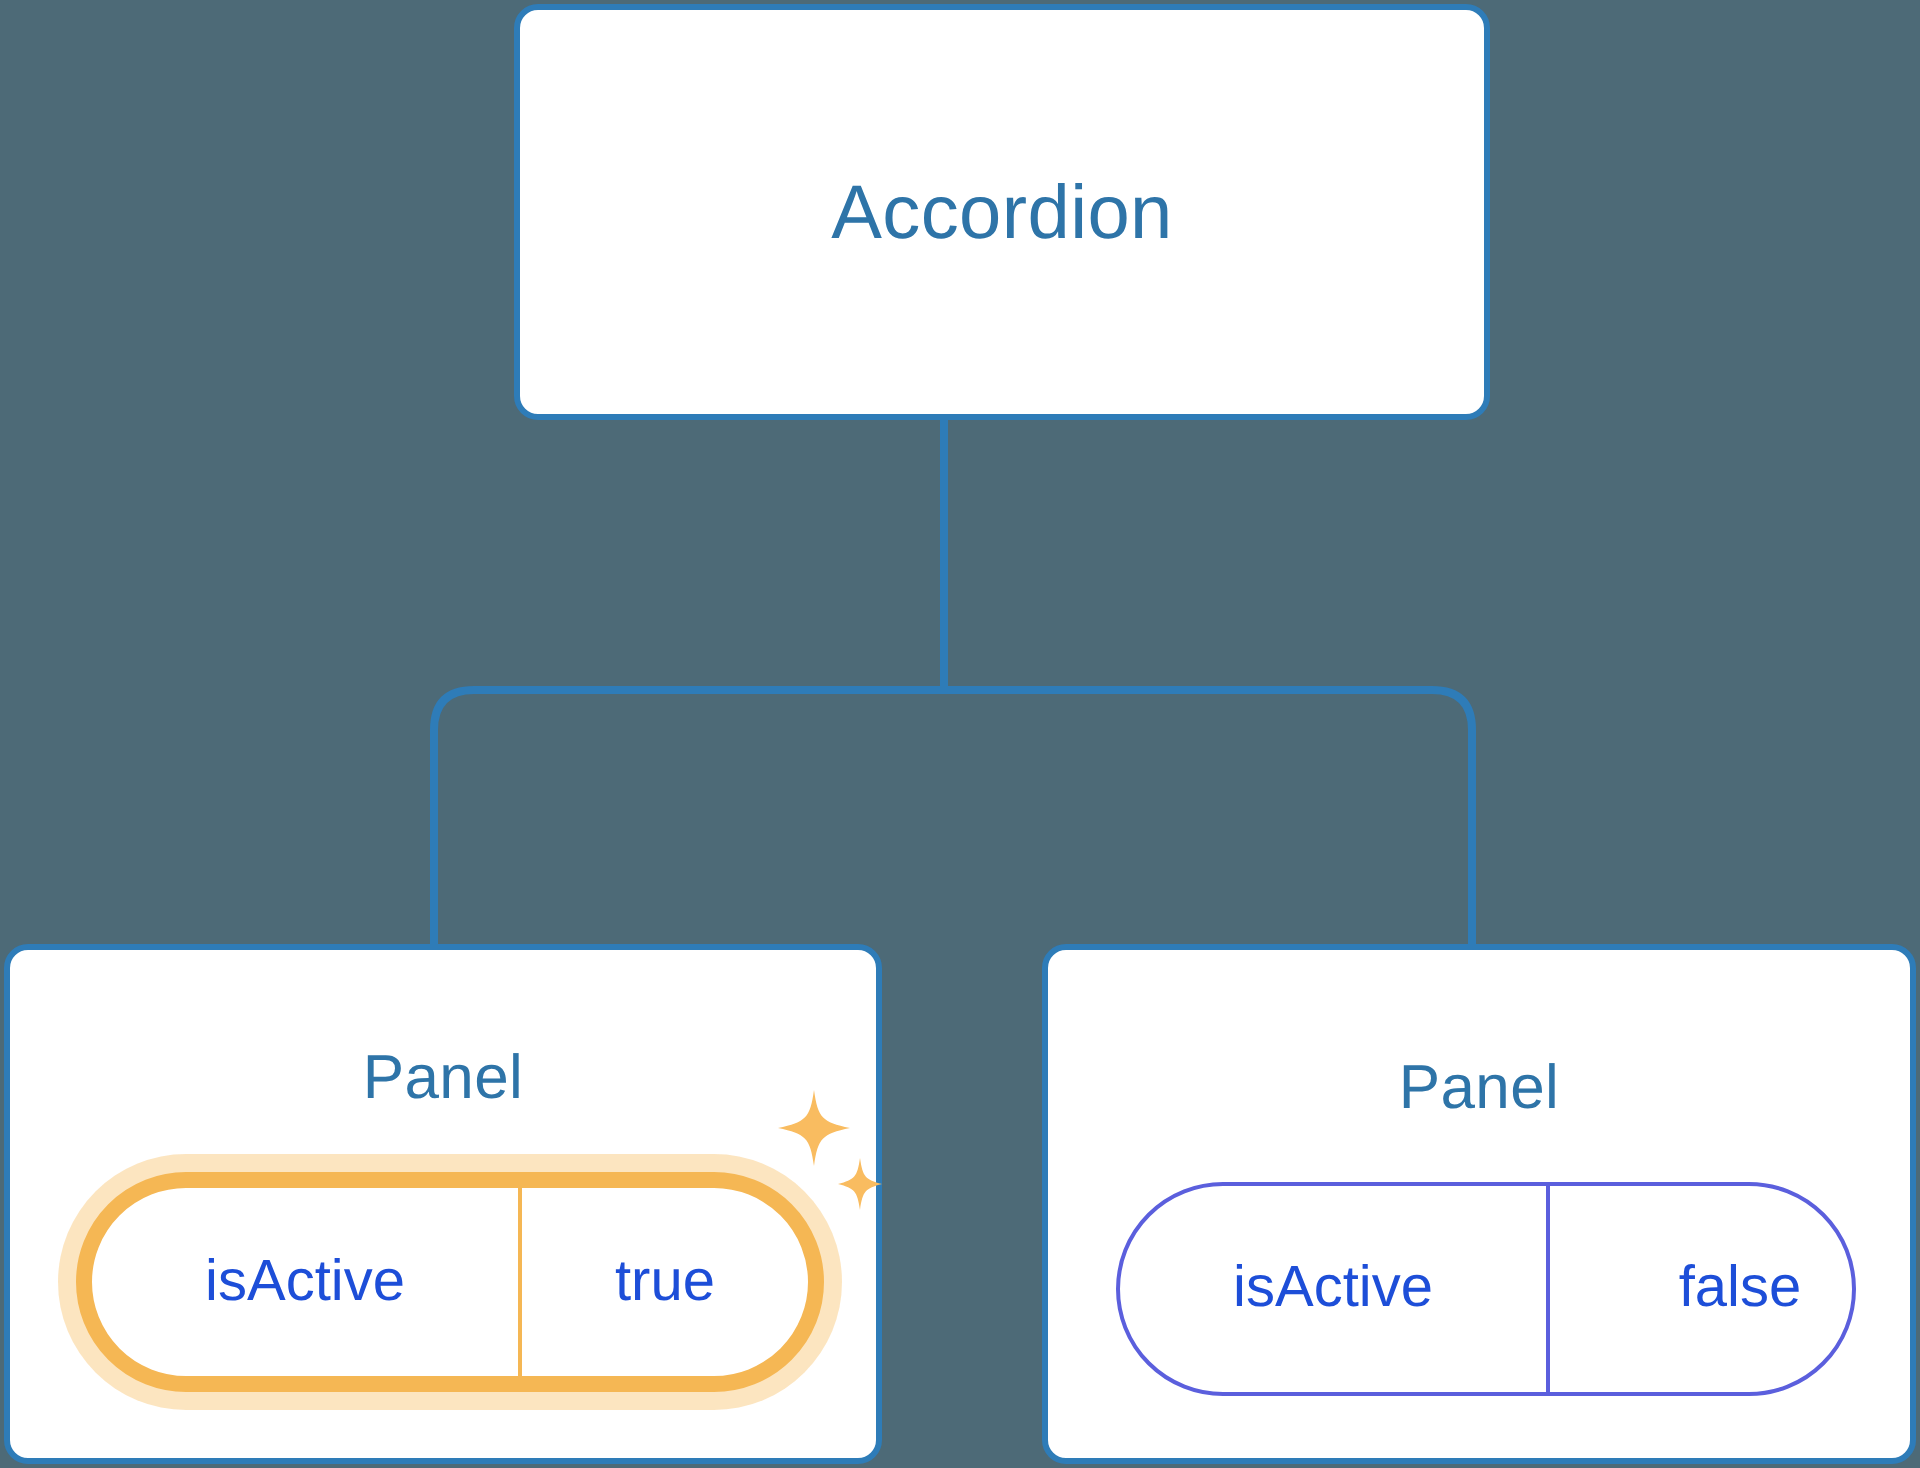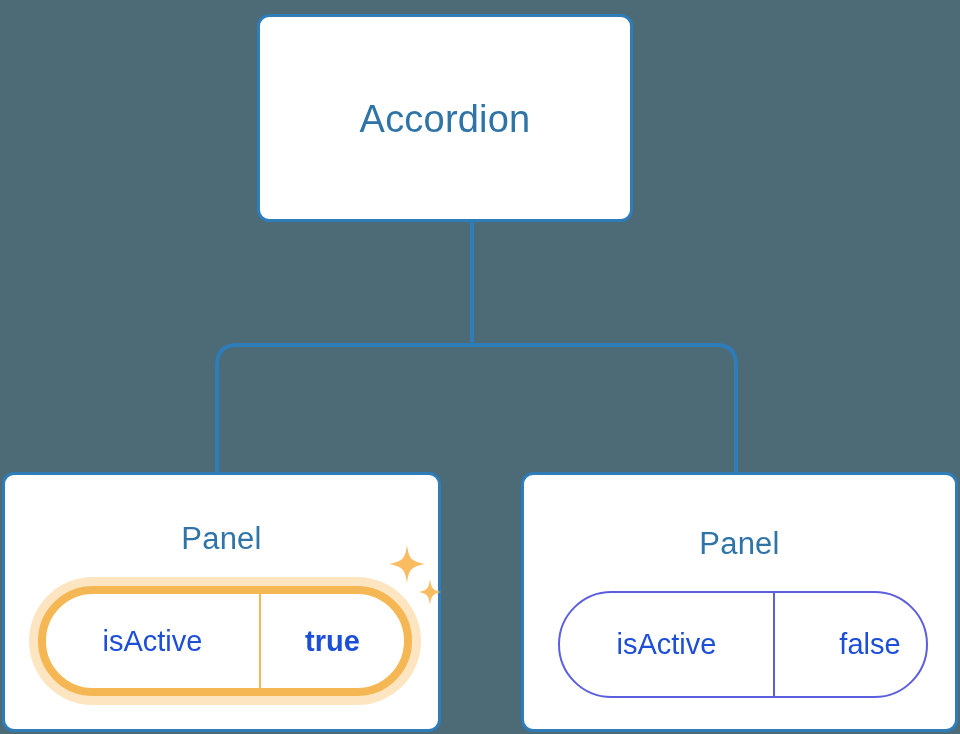--- a/index.html
+++ b/index.html
@@ -32,22 +32,22 @@
   
   .node {
     position: absolute;
     background: #ffffff;
     border: 3px solid #2e7cb8;
     border-radius: 12px;
     box-sizing: border-box;
   }
   #node-accordion {
     left: 257px;
-    top: 14px;
-    width: 376px;
+    top: 2px;
+    width: 488px;
     height: 208px;
   }
   #node-panel-left {
     left: 2px;
     top: 472px;
     width: 439px;
     height: 260px;
   }
   #node-panel-right {
     left: 521px;
@@ -147,21 +147,21 @@
     background: #ffffff;
     box-sizing: border-box;
     display: flex;
     align-items: stretch;
   }
   .pill-highlight .pill-key {
     width: 215px;
     border-right: 2px solid #f5b754;
   }
   .pill-highlight .pill-val {
-    font-weight: bold;
+    font-weight: normal;
   }
 
   
   .sparkles {
     position: absolute;
     left: 385px;
     top: 543px;
     width: 60px;
     height: 70px;
     pointer-events: none;

